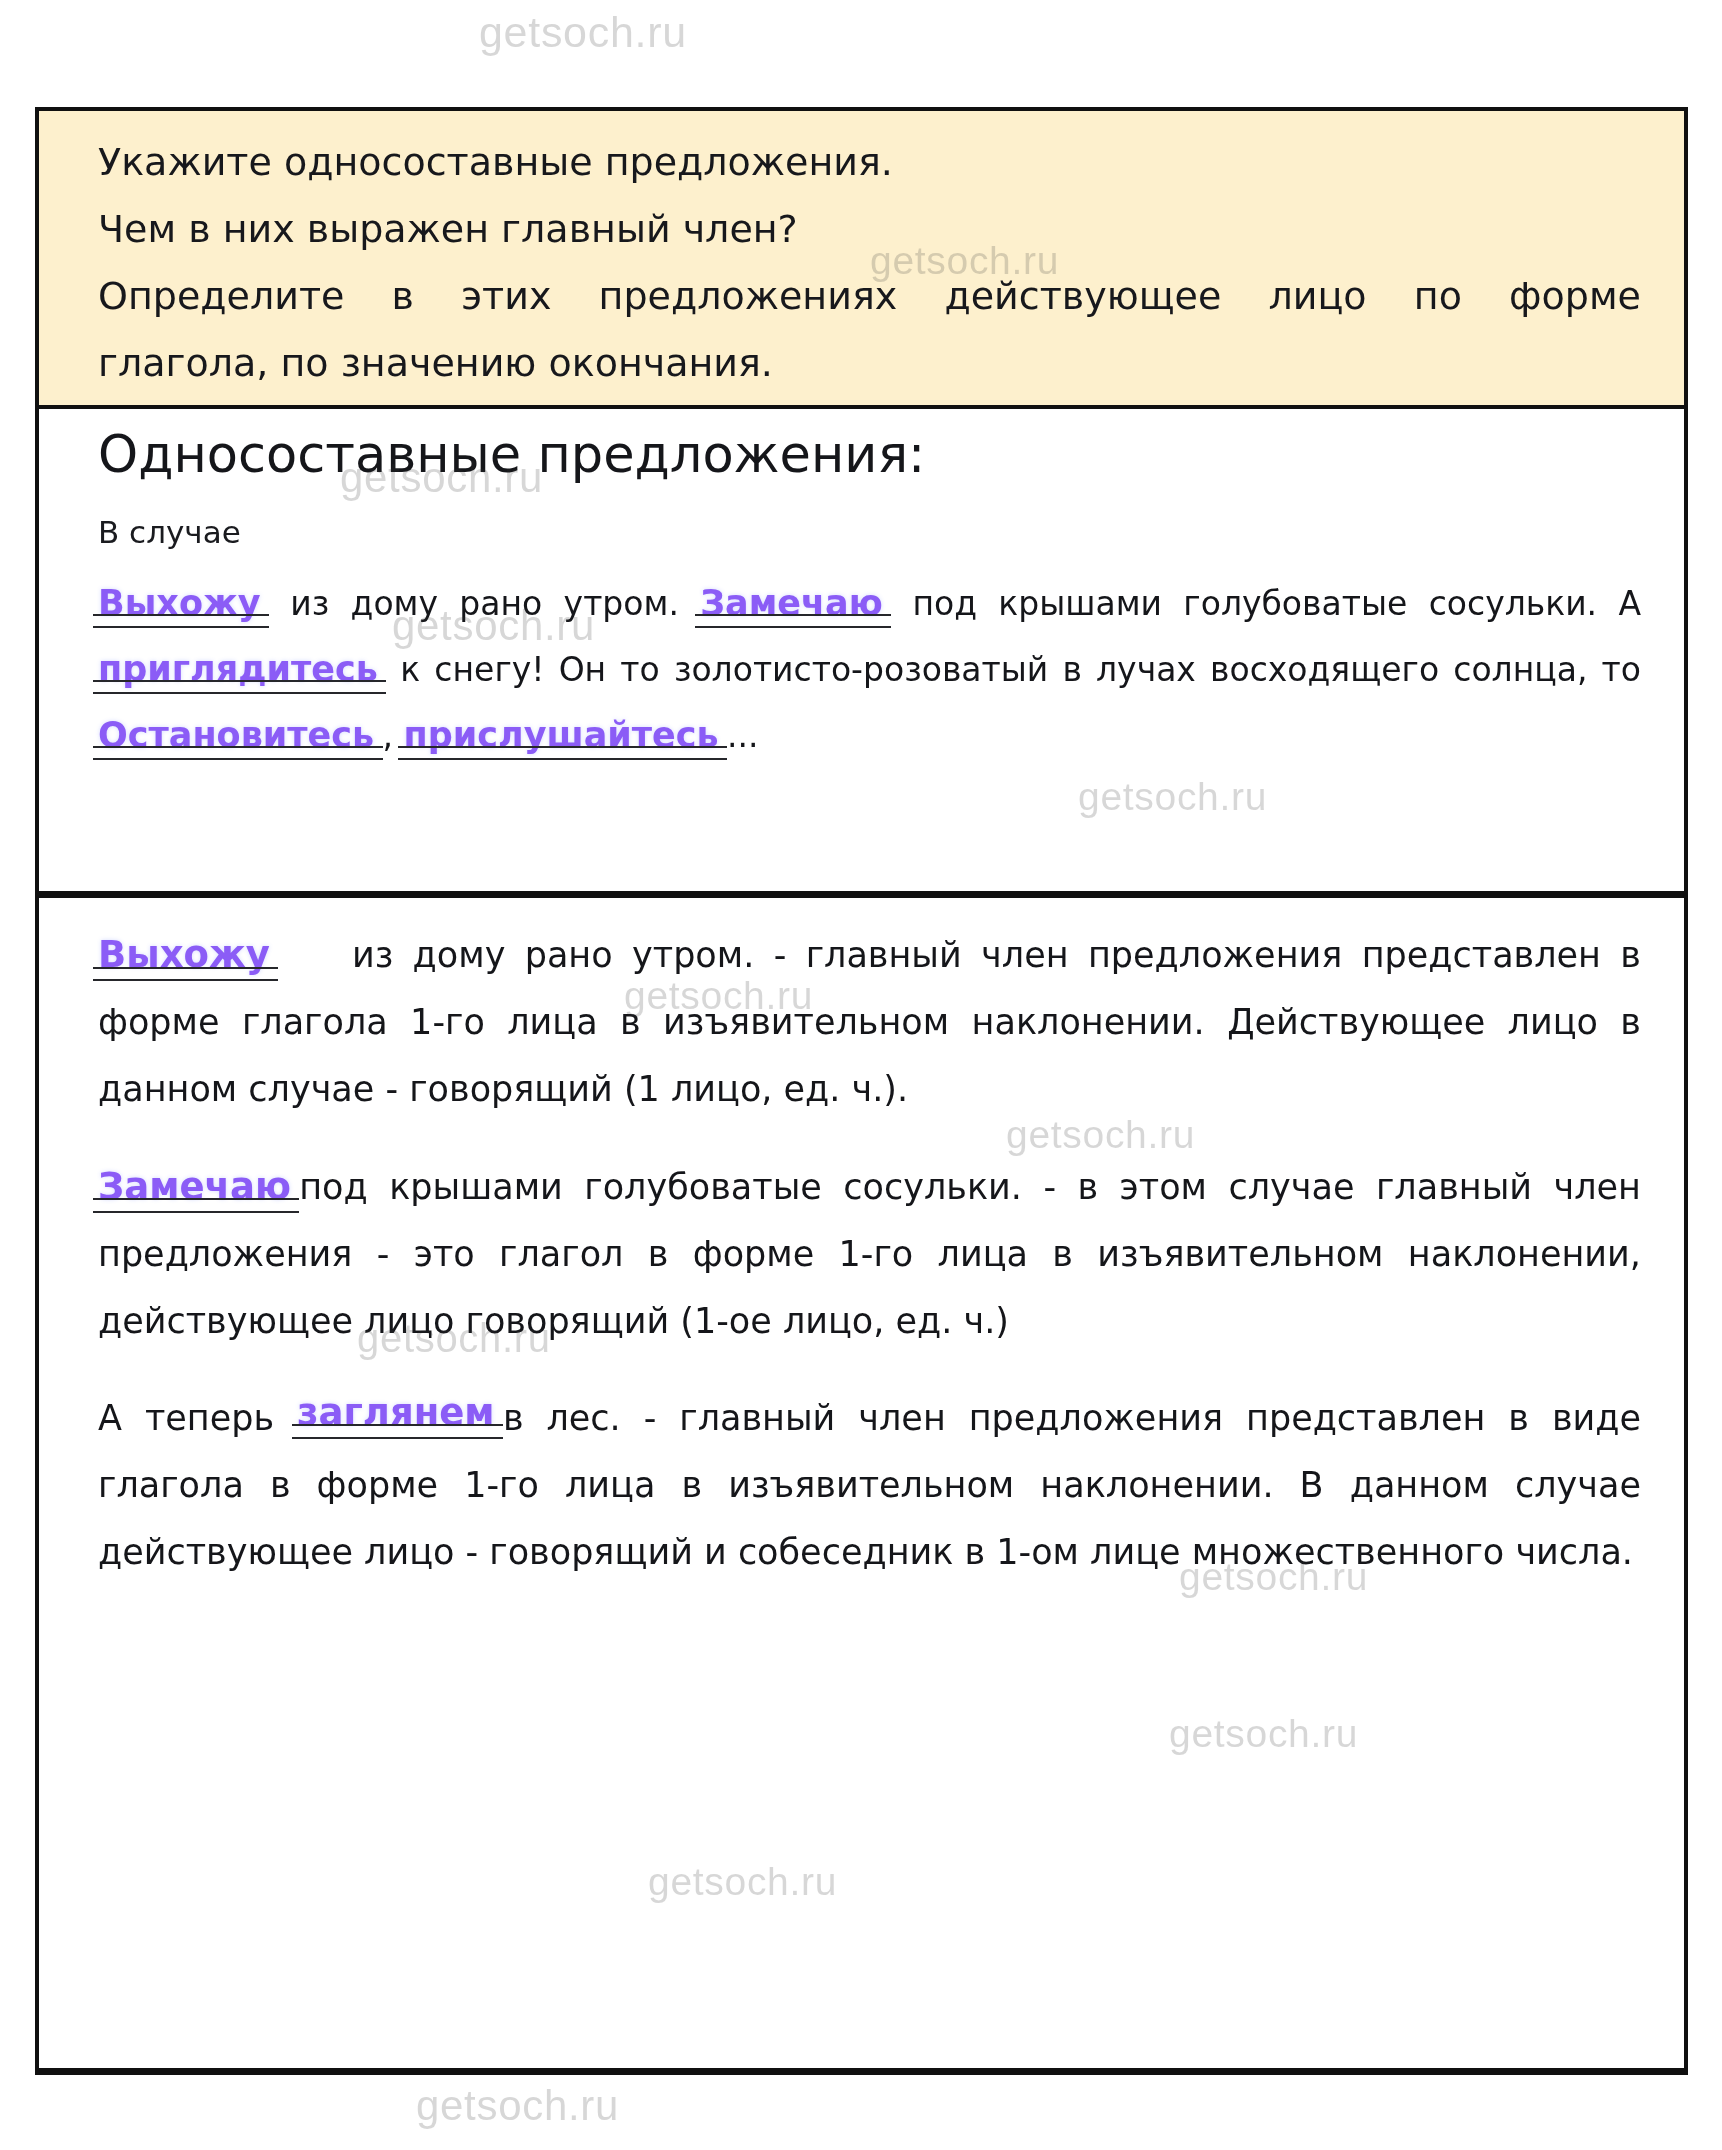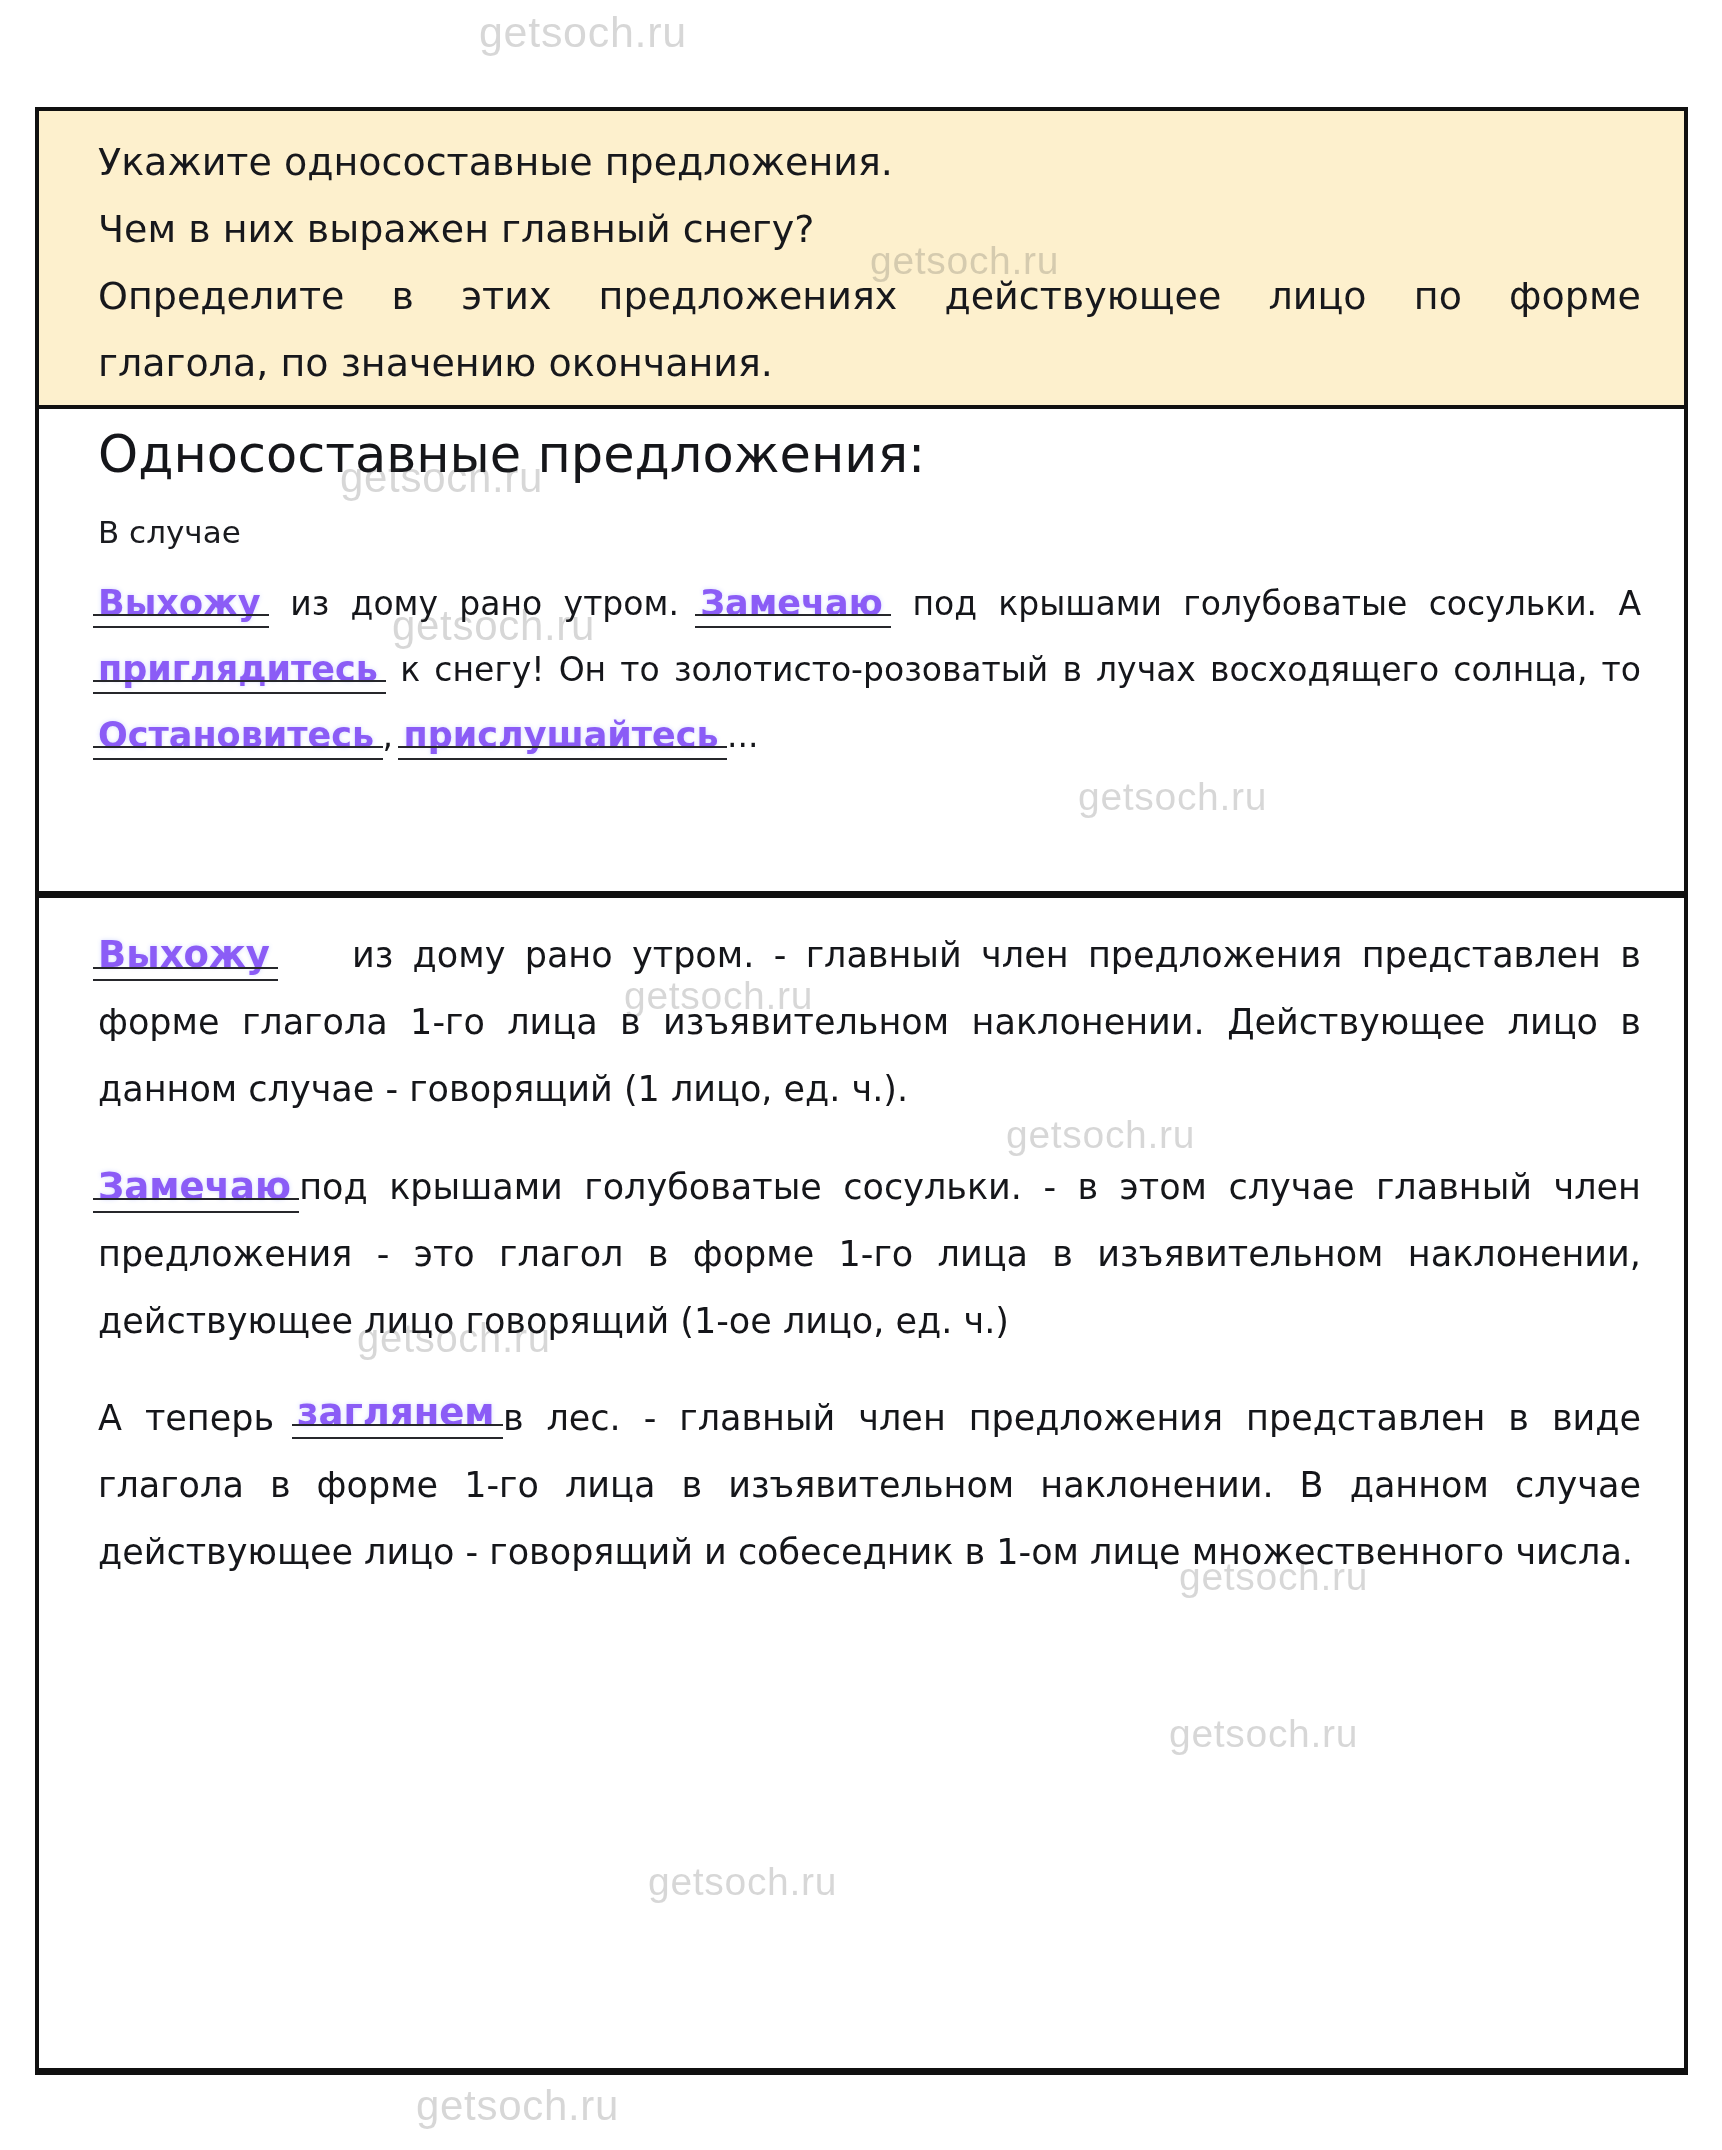--- a/index.html
+++ b/index.html
@@ -103,21 +103,21 @@
   <span class="wm" style="left:357px;top:1316px;font-size:40px;">getsoch.ru</span>
   <span class="wm" style="left:1179px;top:1555px;font-size:39px;">getsoch.ru</span>
   <span class="wm" style="left:1169px;top:1712px;font-size:39px;">getsoch.ru</span>
   <span class="wm" style="left:648px;top:1860px;font-size:39px;">getsoch.ru</span>
   <span class="wm" style="left:416px;top:2082px;font-size:42px;">getsoch.ru</span>
 
   <div class="frame">
 
     <div class="sec sec-task">
       <div>Укажите односоставные предложения.</div>
-      <div>Чем в них выражен главный снегу?</div>
+      <div>Чем в них выражен главный член?</div>
       <div class="just">Определите в этих предложениях действующее лицо по форме</div>
       <div>глагола, по значению окончания.</div>
     </div>
 
     <div class="sec sec-passage">
       <div class="passage-title">Односоставные предложения:</div>
       <div class="passage-sub">В случае</div>
       <div class="passage-text">
         <div class="pline just">
           <span class="verb pv">Выхожу</span><span> из дому рано утром. </span><span class="verb pv">Замечаю</span><span> под крышами голубоватые сосульки. А</span>

